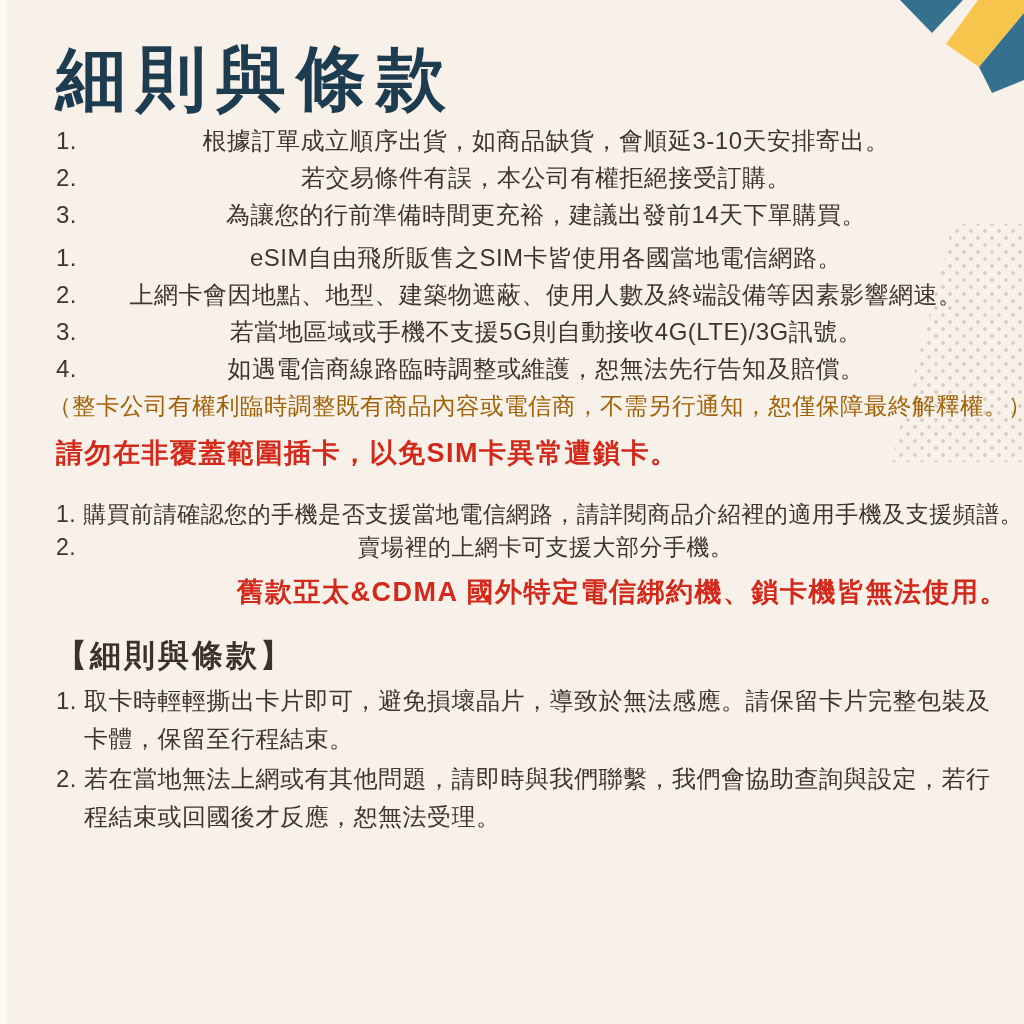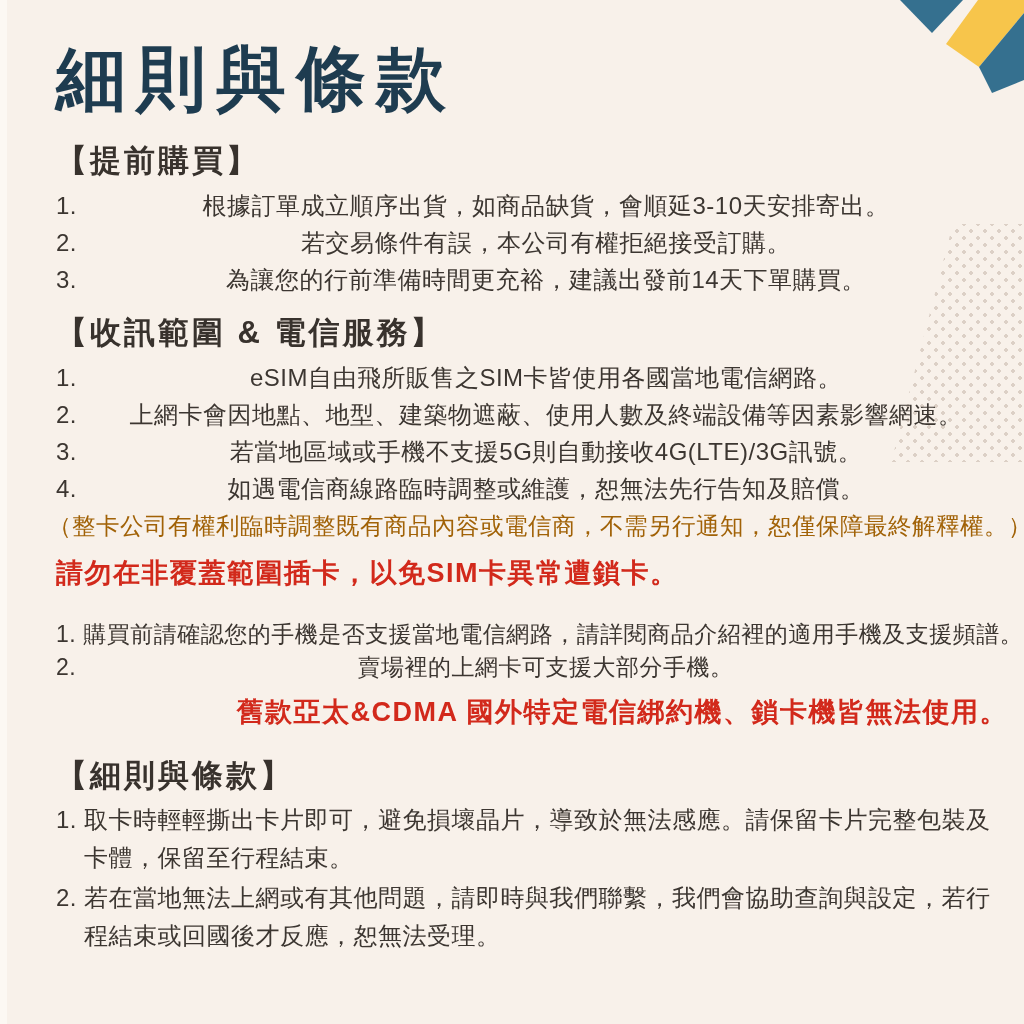--- a/index.html
+++ b/index.html
@@ -80,39 +80,37 @@
     <polygon points="104,0 150,0 150,13 105,67 72,44" fill="#f7c54b"></polygon>
     <polygon points="150,13 150,80 118,93 105,67" fill="#35708f"></polygon>
   </svg>
 </div>
 
 <div class="content">
 
   <h1 class="page-title">細則與條款</h1>
 
   <section class="s1">
-    <h2 class="sec-heading">【提前購買】</h2>
     <ul class="items">
       <li class="item oneline">
         <span class="num">1.</span>
         <span class="text">根據訂單成立順序出貨，如商品缺貨，會順延3-10天安排寄出。</span>
       </li>
       <li class="item oneline">
         <span class="num">2.</span>
         <span class="text">若交易條件有誤，本公司有權拒絕接受訂購。</span>
       </li>
       <li class="item oneline">
         <span class="num">3.</span>
         <span class="text">為讓您的行前準備時間更充裕，建議出發前14天下單購買。</span>
       </li>
     </ul>
   </section>
 
   <section class="s2">
-    <h2 class="sec-heading">【收訊範圍 &amp; 電信服務】</h2>
     <ul class="items">
       <li class="item oneline">
         <span class="num">1.</span>
         <span class="text">eSIM自由飛所販售之SIM卡皆使用各國當地電信網路。</span>
       </li>
       <li class="item oneline">
         <span class="num">2.</span>
         <span class="text">上網卡會因地點、地型、建築物遮蔽、使用人數及終端設備等因素影響網速。</span>
       </li>
       <li class="item oneline">

